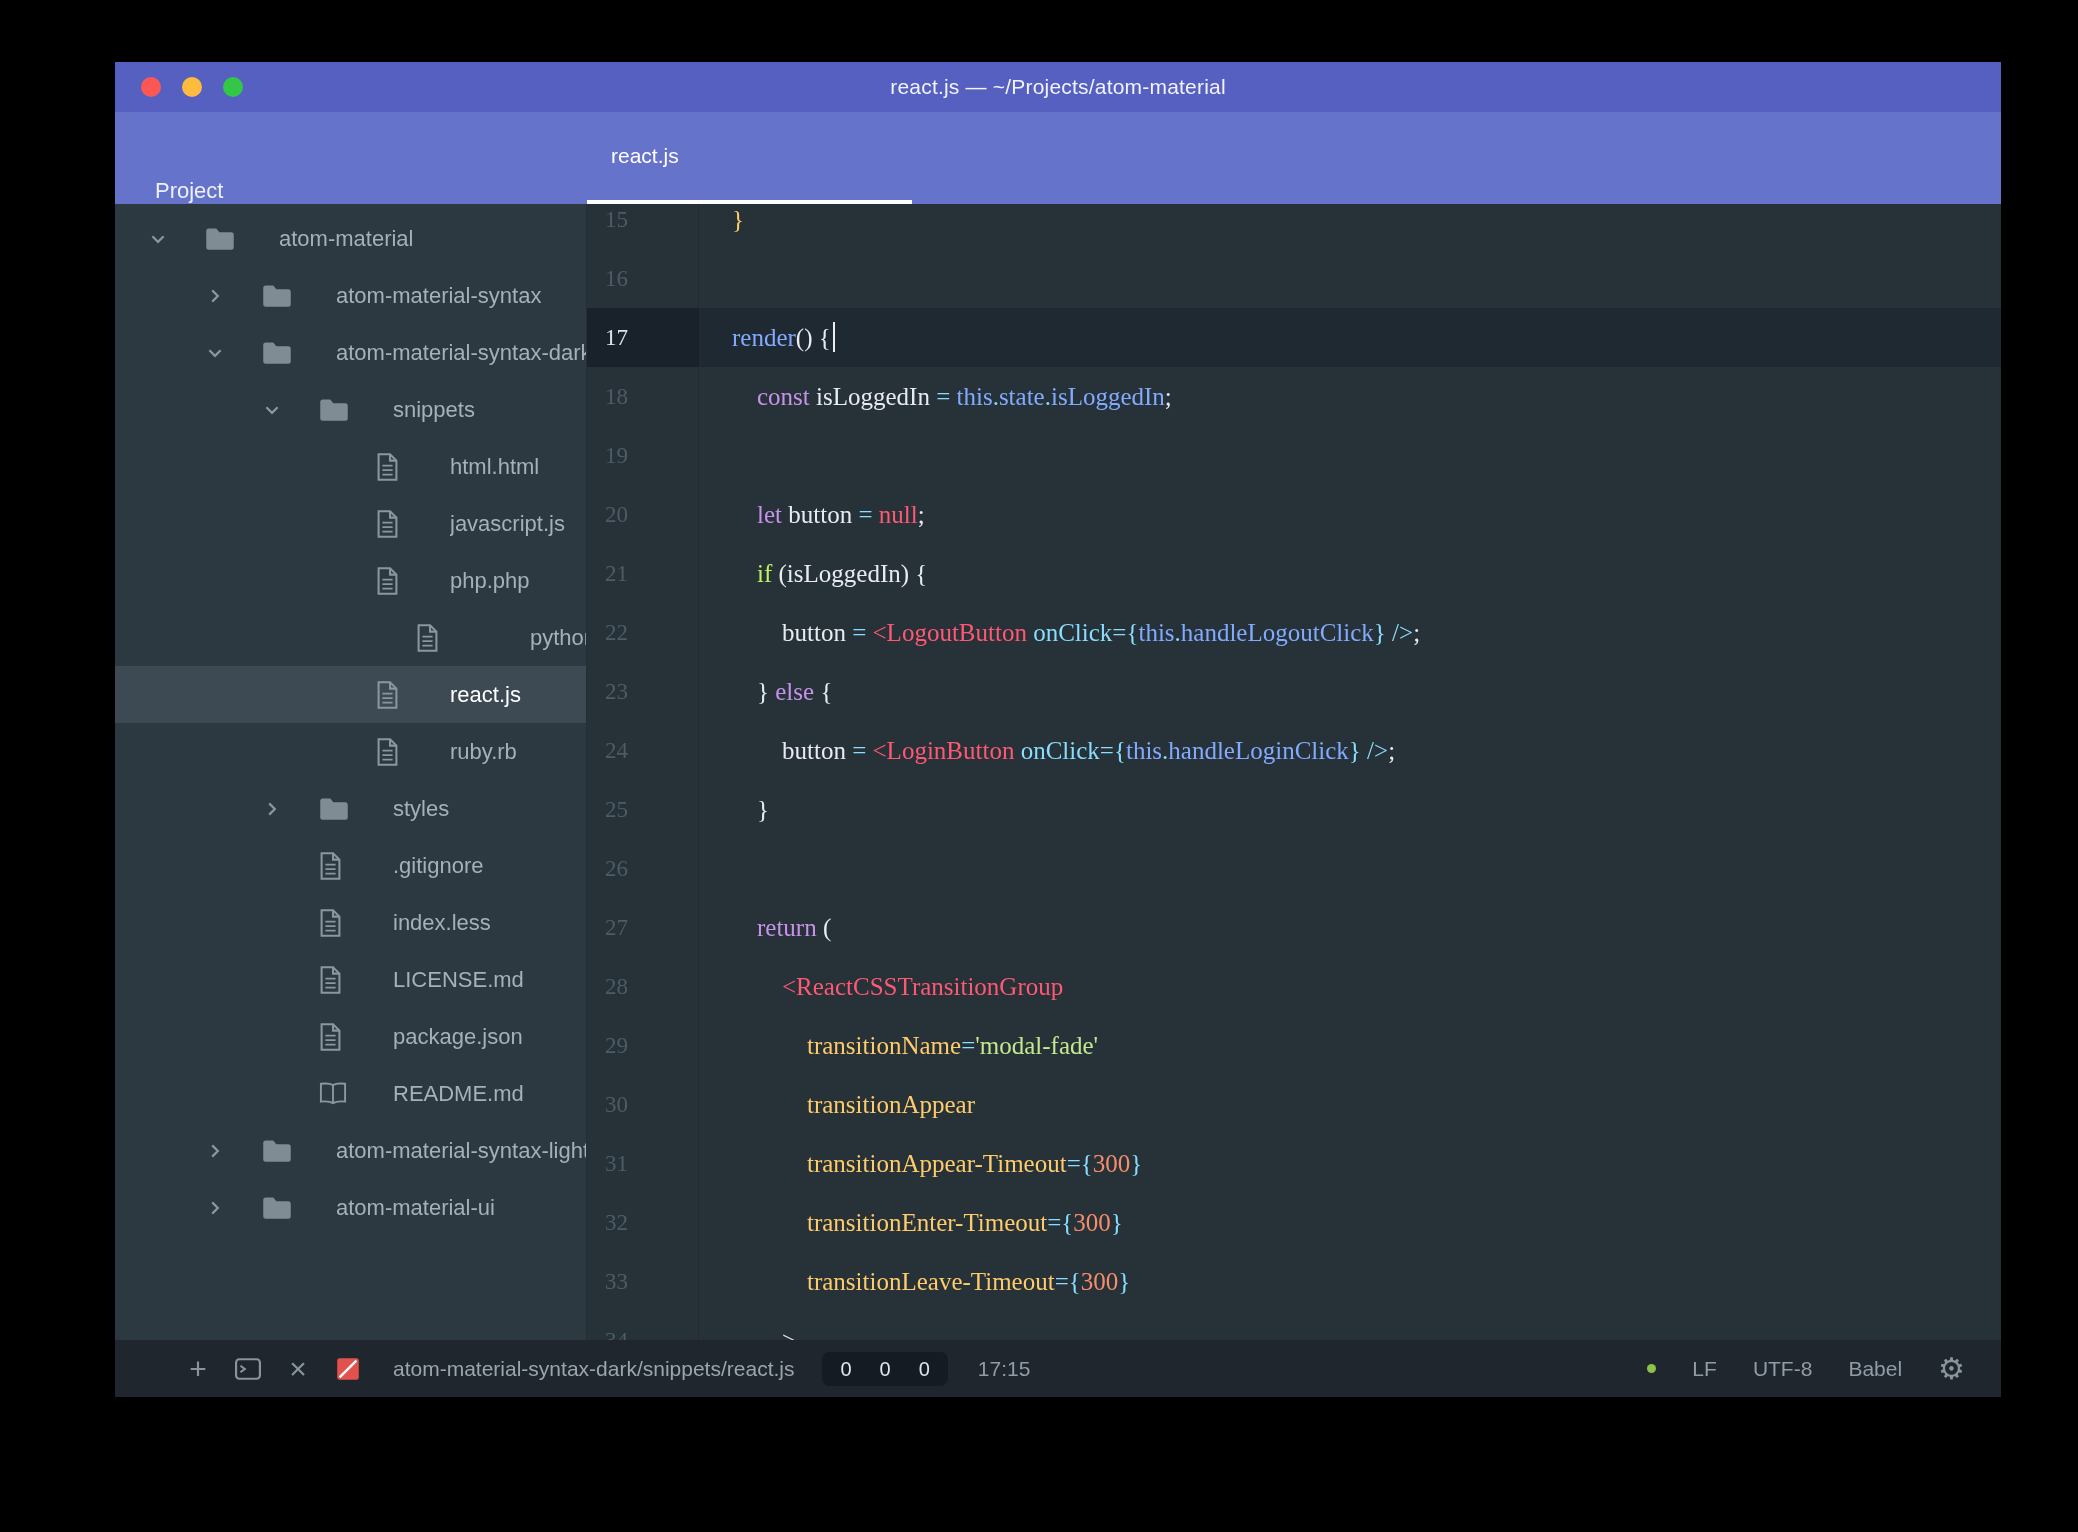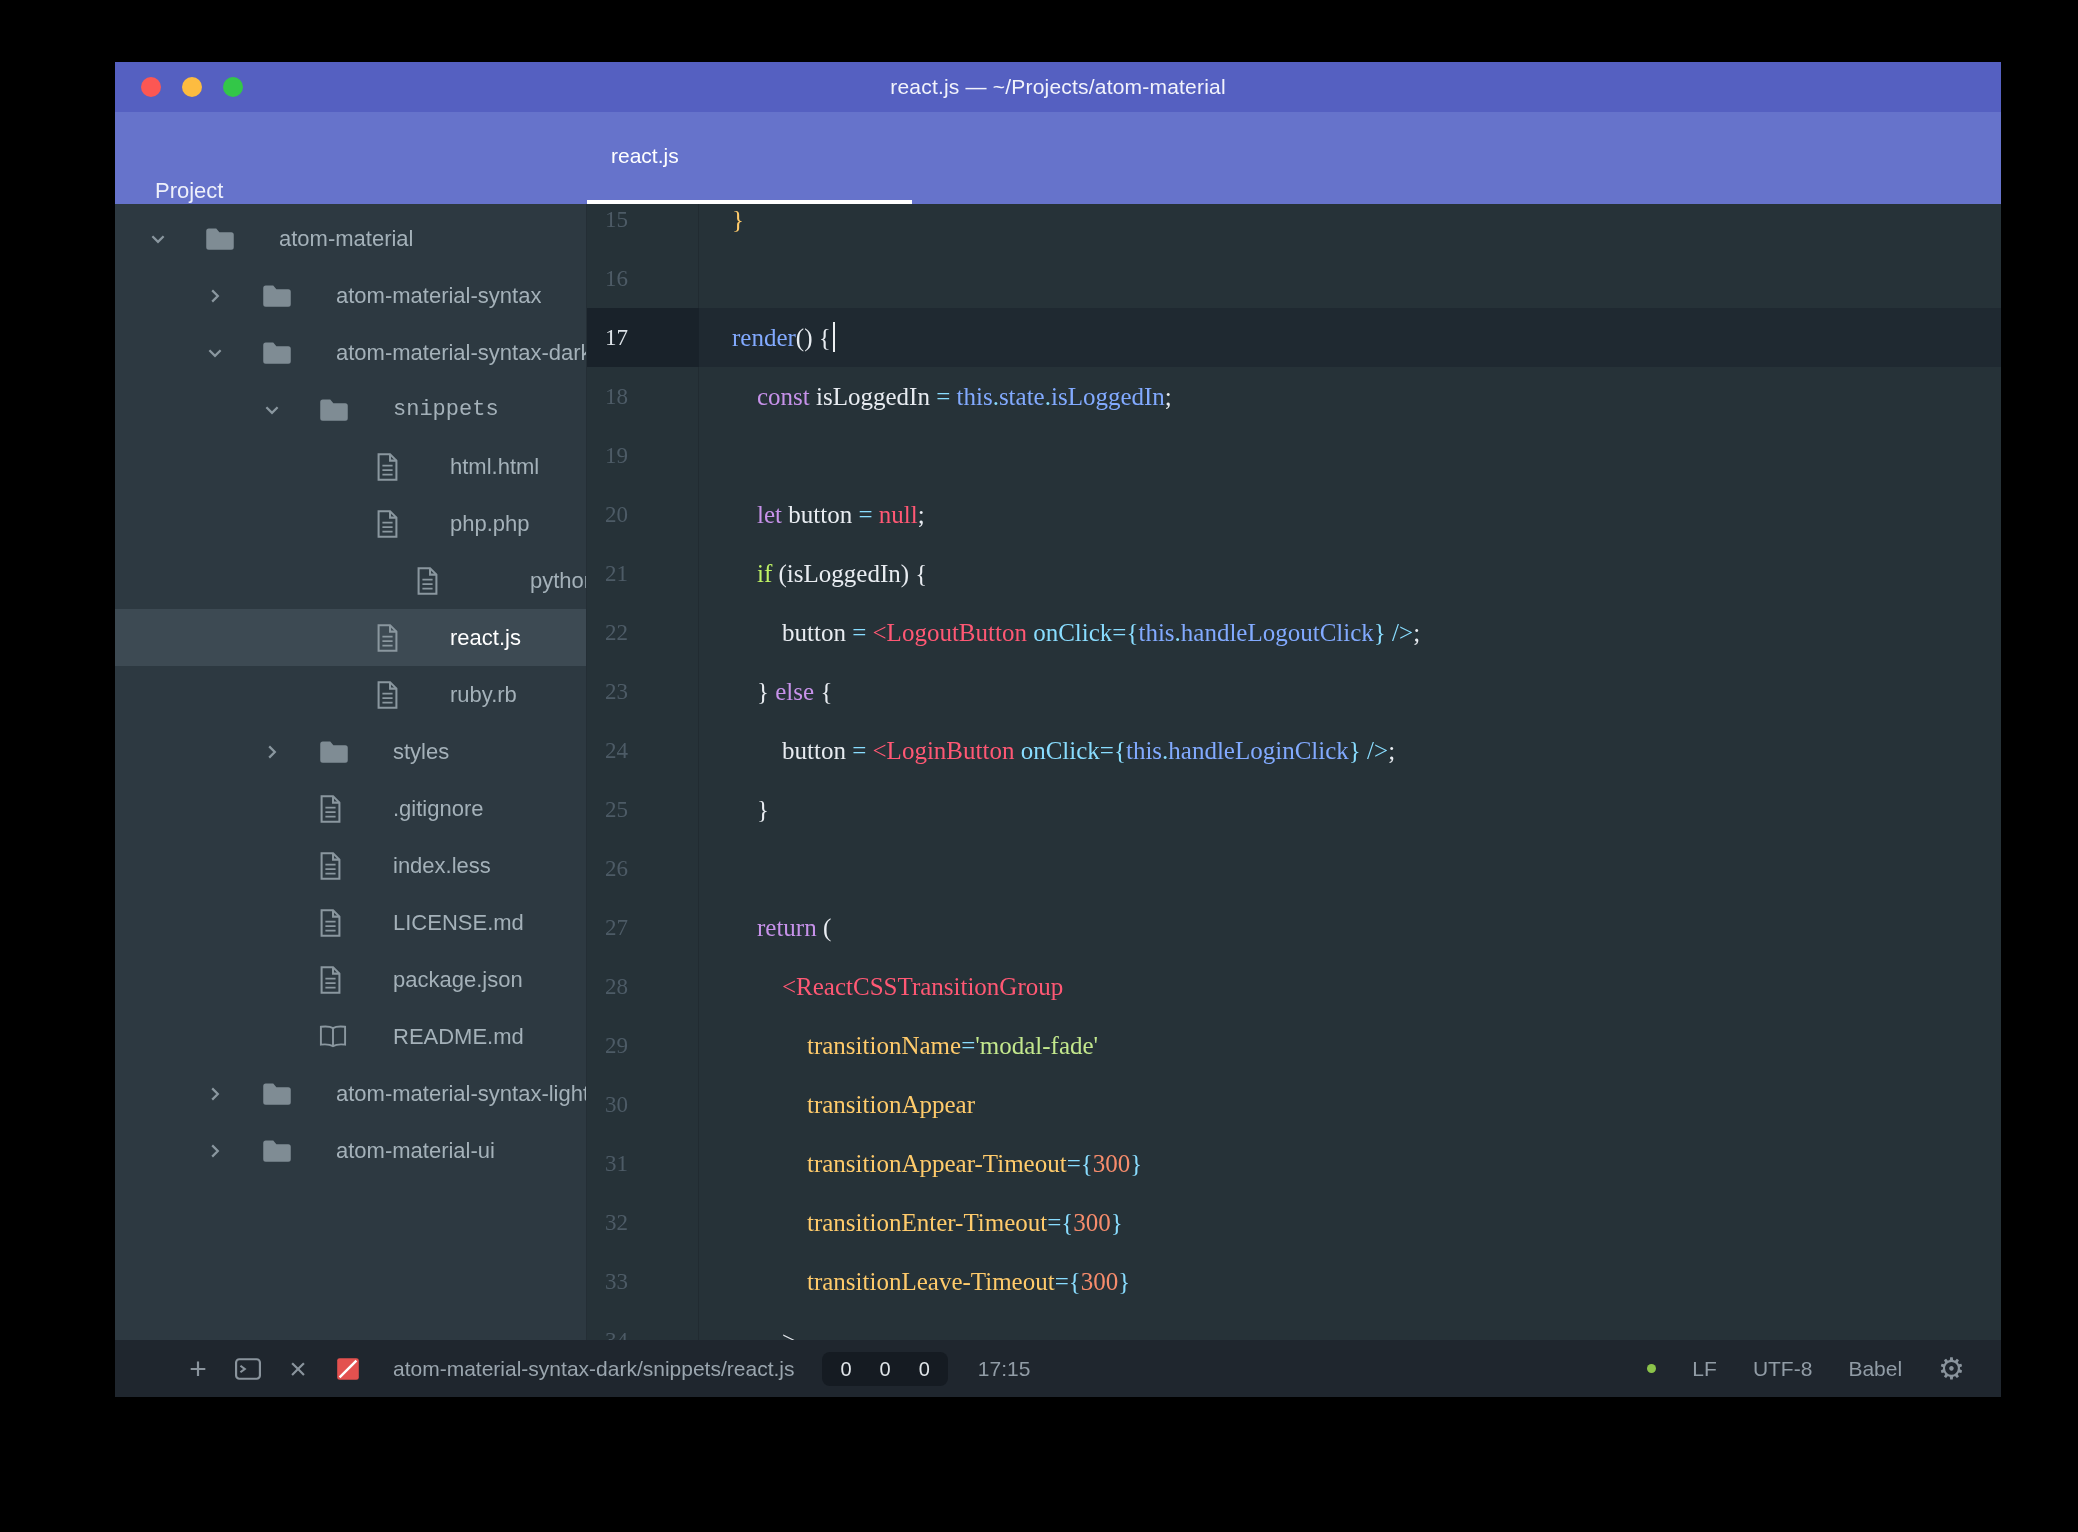--- a/index.html
+++ b/index.html
@@ -168,21 +168,21 @@
               <path d="M3 5.5 L8 10.5 L13 5.5" fill="none" stroke="#8a979f" stroke-width="2"></path>
             </svg>
           </span>
           <span class="tree-icon">
             <svg width="30" height="25" viewBox="0 0 24 20">
               <path d="M1 4 a2 2 0 0 1 2-2 h6 l2.5 3 H21 a2 2 0 0 1 2 2 v10 a2 2 0 0 1 -2 2 H3 a2 2 0 0 1 -2-2 Z" fill="#7f8c94"></path>
             </svg>
           </span>
           <span class="tree-label">atom-material-syntax-dark</span>
         </div>
-        <div class="tree-row" style="padding-left: 146px; font-family: Liberation Mono, monospace;">
+        <div class="tree-row" style="padding-left: 146px;">
           <span class="chevron">
             <svg width="18" height="18" viewBox="0 0 16 16">
               <path d="M3 5.5 L8 10.5 L13 5.5" fill="none" stroke="#8a979f" stroke-width="2"></path>
             </svg>
           </span>
           <span class="tree-icon">
             <svg width="30" height="25" viewBox="0 0 24 20">
               <path d="M1 4 a2 2 0 0 1 2-2 h6 l2.5 3 H21 a2 2 0 0 1 2 2 v10 a2 2 0 0 1 -2 2 H3 a2 2 0 0 1 -2-2 Z" fill="#7f8c94"></path>
             </svg>
           </span>
@@ -191,20 +191,31 @@
         <div class="tree-row" style="padding-left: 203px;">
           <span class="chevron"></span>
           <span class="tree-icon">
             <svg width="23" height="28" viewBox="0 0 18 22">
               <path d="M2 1 h9 l5 5 v15 h-14 z" fill="none" stroke="#8a979f" stroke-width="1.6"></path>
               <path d="M11 1 v5 h5" fill="none" stroke="#8a979f" stroke-width="1.6"></path>
               <path d="M5 10 h8 M5 13.5 h8 M5 17 h8" stroke="#8a979f" stroke-width="1.4"></path>
             </svg>
           </span>
           <span class="tree-label">html.html</span>
+        </div>
+        <div class="tree-row" style="padding-left: 203px;">
+          <span class="chevron"></span>
+          <span class="tree-icon">
+            <svg width="23" height="28" viewBox="0 0 18 22">
+              <path d="M2 1 h9 l5 5 v15 h-14 z" fill="none" stroke="#8a979f" stroke-width="1.6"></path>
+              <path d="M11 1 v5 h5" fill="none" stroke="#8a979f" stroke-width="1.6"></path>
+              <path d="M5 10 h8 M5 13.5 h8 M5 17 h8" stroke="#8a979f" stroke-width="1.4"></path>
+            </svg>
+          </span>
+          <span class="tree-label">javascript.js</span>
         </div>
         <div class="tree-row" style="padding-left: 203px;">
           <span class="chevron"></span>
           <span class="tree-icon">
             <svg width="23" height="28" viewBox="0 0 18 22">
               <path d="M2 1 h9 l5 5 v15 h-14 z" fill="none" stroke="#8a979f" stroke-width="1.6"></path>
               <path d="M11 1 v5 h5" fill="none" stroke="#8a979f" stroke-width="1.6"></path>
               <path d="M5 10 h8 M5 13.5 h8 M5 17 h8" stroke="#8a979f" stroke-width="1.4"></path>
             </svg>
           </span>

